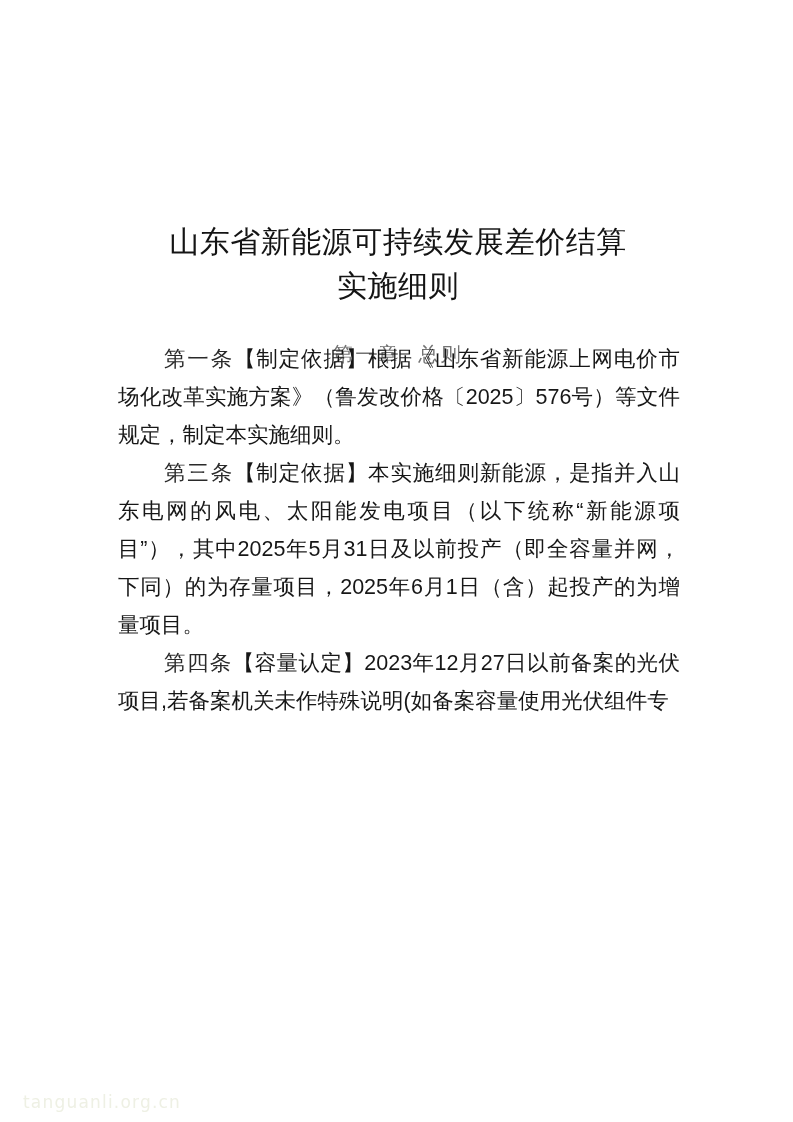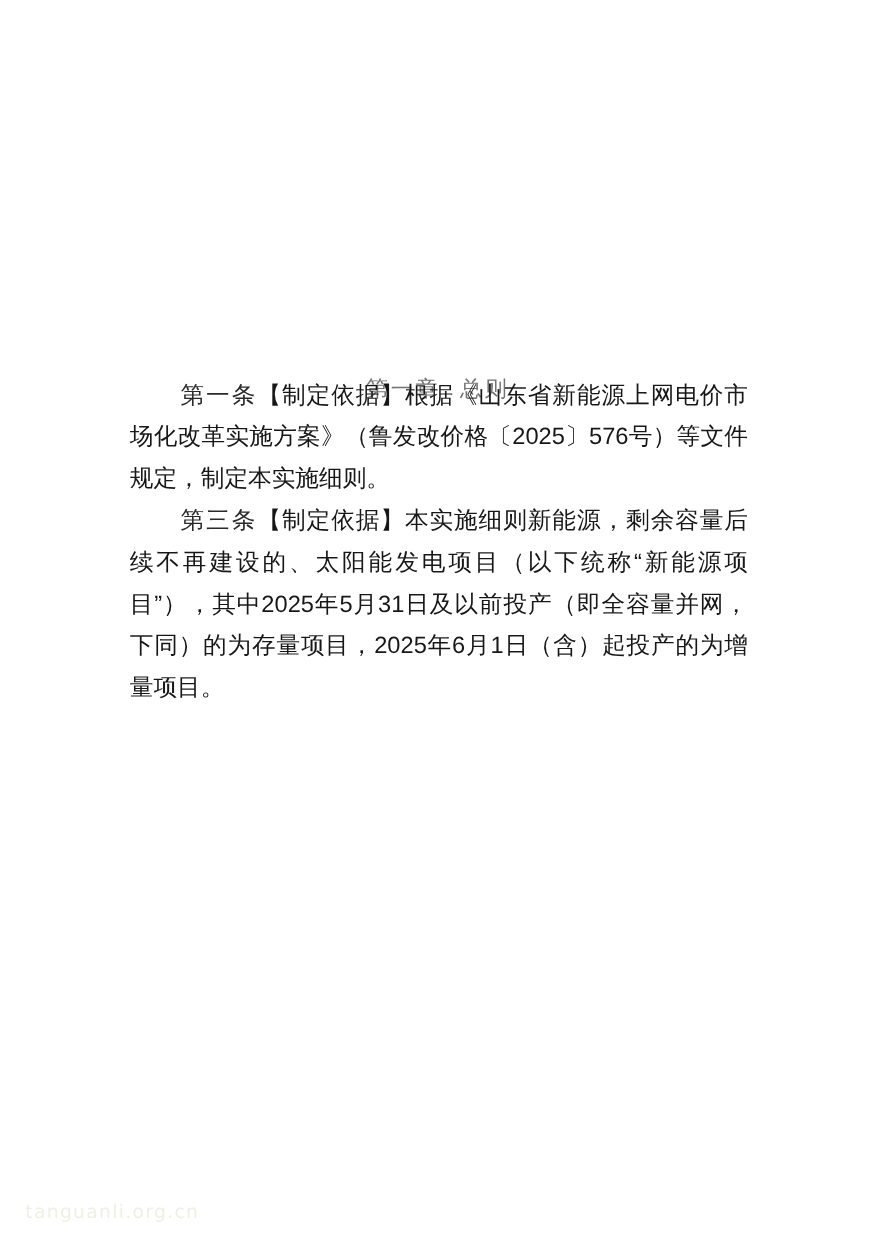--- a/index.html
+++ b/index.html
@@ -96,31 +96,36 @@
     color: #eef0e4;
     white-space: nowrap;
     user-select: none;
   }
 </style>
 </head>
 <body>
 
 <div class="page">
 
+  <h1 class="doc-title">
+    <span class="tline">山东省新能源可持续发展差价结算</span>
+    <span class="tline">实施细则</span>
+  </h1>
 
   <h2 class="chapter-heading">
     <span>第一章</span><span class="chapter-gap"></span><span>总则</span>
   </h2>
 
   <div class="body-area">
 
     <p class="para indent"><span class="art-mark">第一条</span><span>【制定依据】</span><span>根据《山东省新能源上网电价市场化改革实施方案》（鲁发改价格〔2025〕576号）等文件规定，制定本实施细则。</span></p>
 
 
-    <p class="para indent"><span class="art-mark">第三条</span><span>【制定依据】</span><span>本实施细则新能源，剩余容量后续不再建设的、太阳能发电项目（以下统称“新能源项目”），其中2025年5月31日及以前投产（即全容量并网，下同）的为存量项目，2025年6月1日（含）起投产的为增量项目。</span></p>
+    <p class="para indent"><span class="art-mark">第三条</span><span>【制定依据】</span><span>本实施细则新能源，是指并入山东电网的风电、太阳能发电项目（以下统称“新能源项目”），其中2025年5月31日及以前投产（即全容量并网，下同）的为存量项目，2025年6月1日（含）起投产的为增量项目。</span></p>
 
 
+    <p class="para indent"><span class="art-mark">第四条</span><span>【容量认定】</span><span>2023年12月27日以前备案的光伏项目,若备案机关未作特殊说明(如备案容量使用光伏组件专</span></p>
 
   </div>
 
   <div class="watermark">tanguanli.org.cn</div>
 
 </div>
 
 </body></html>

